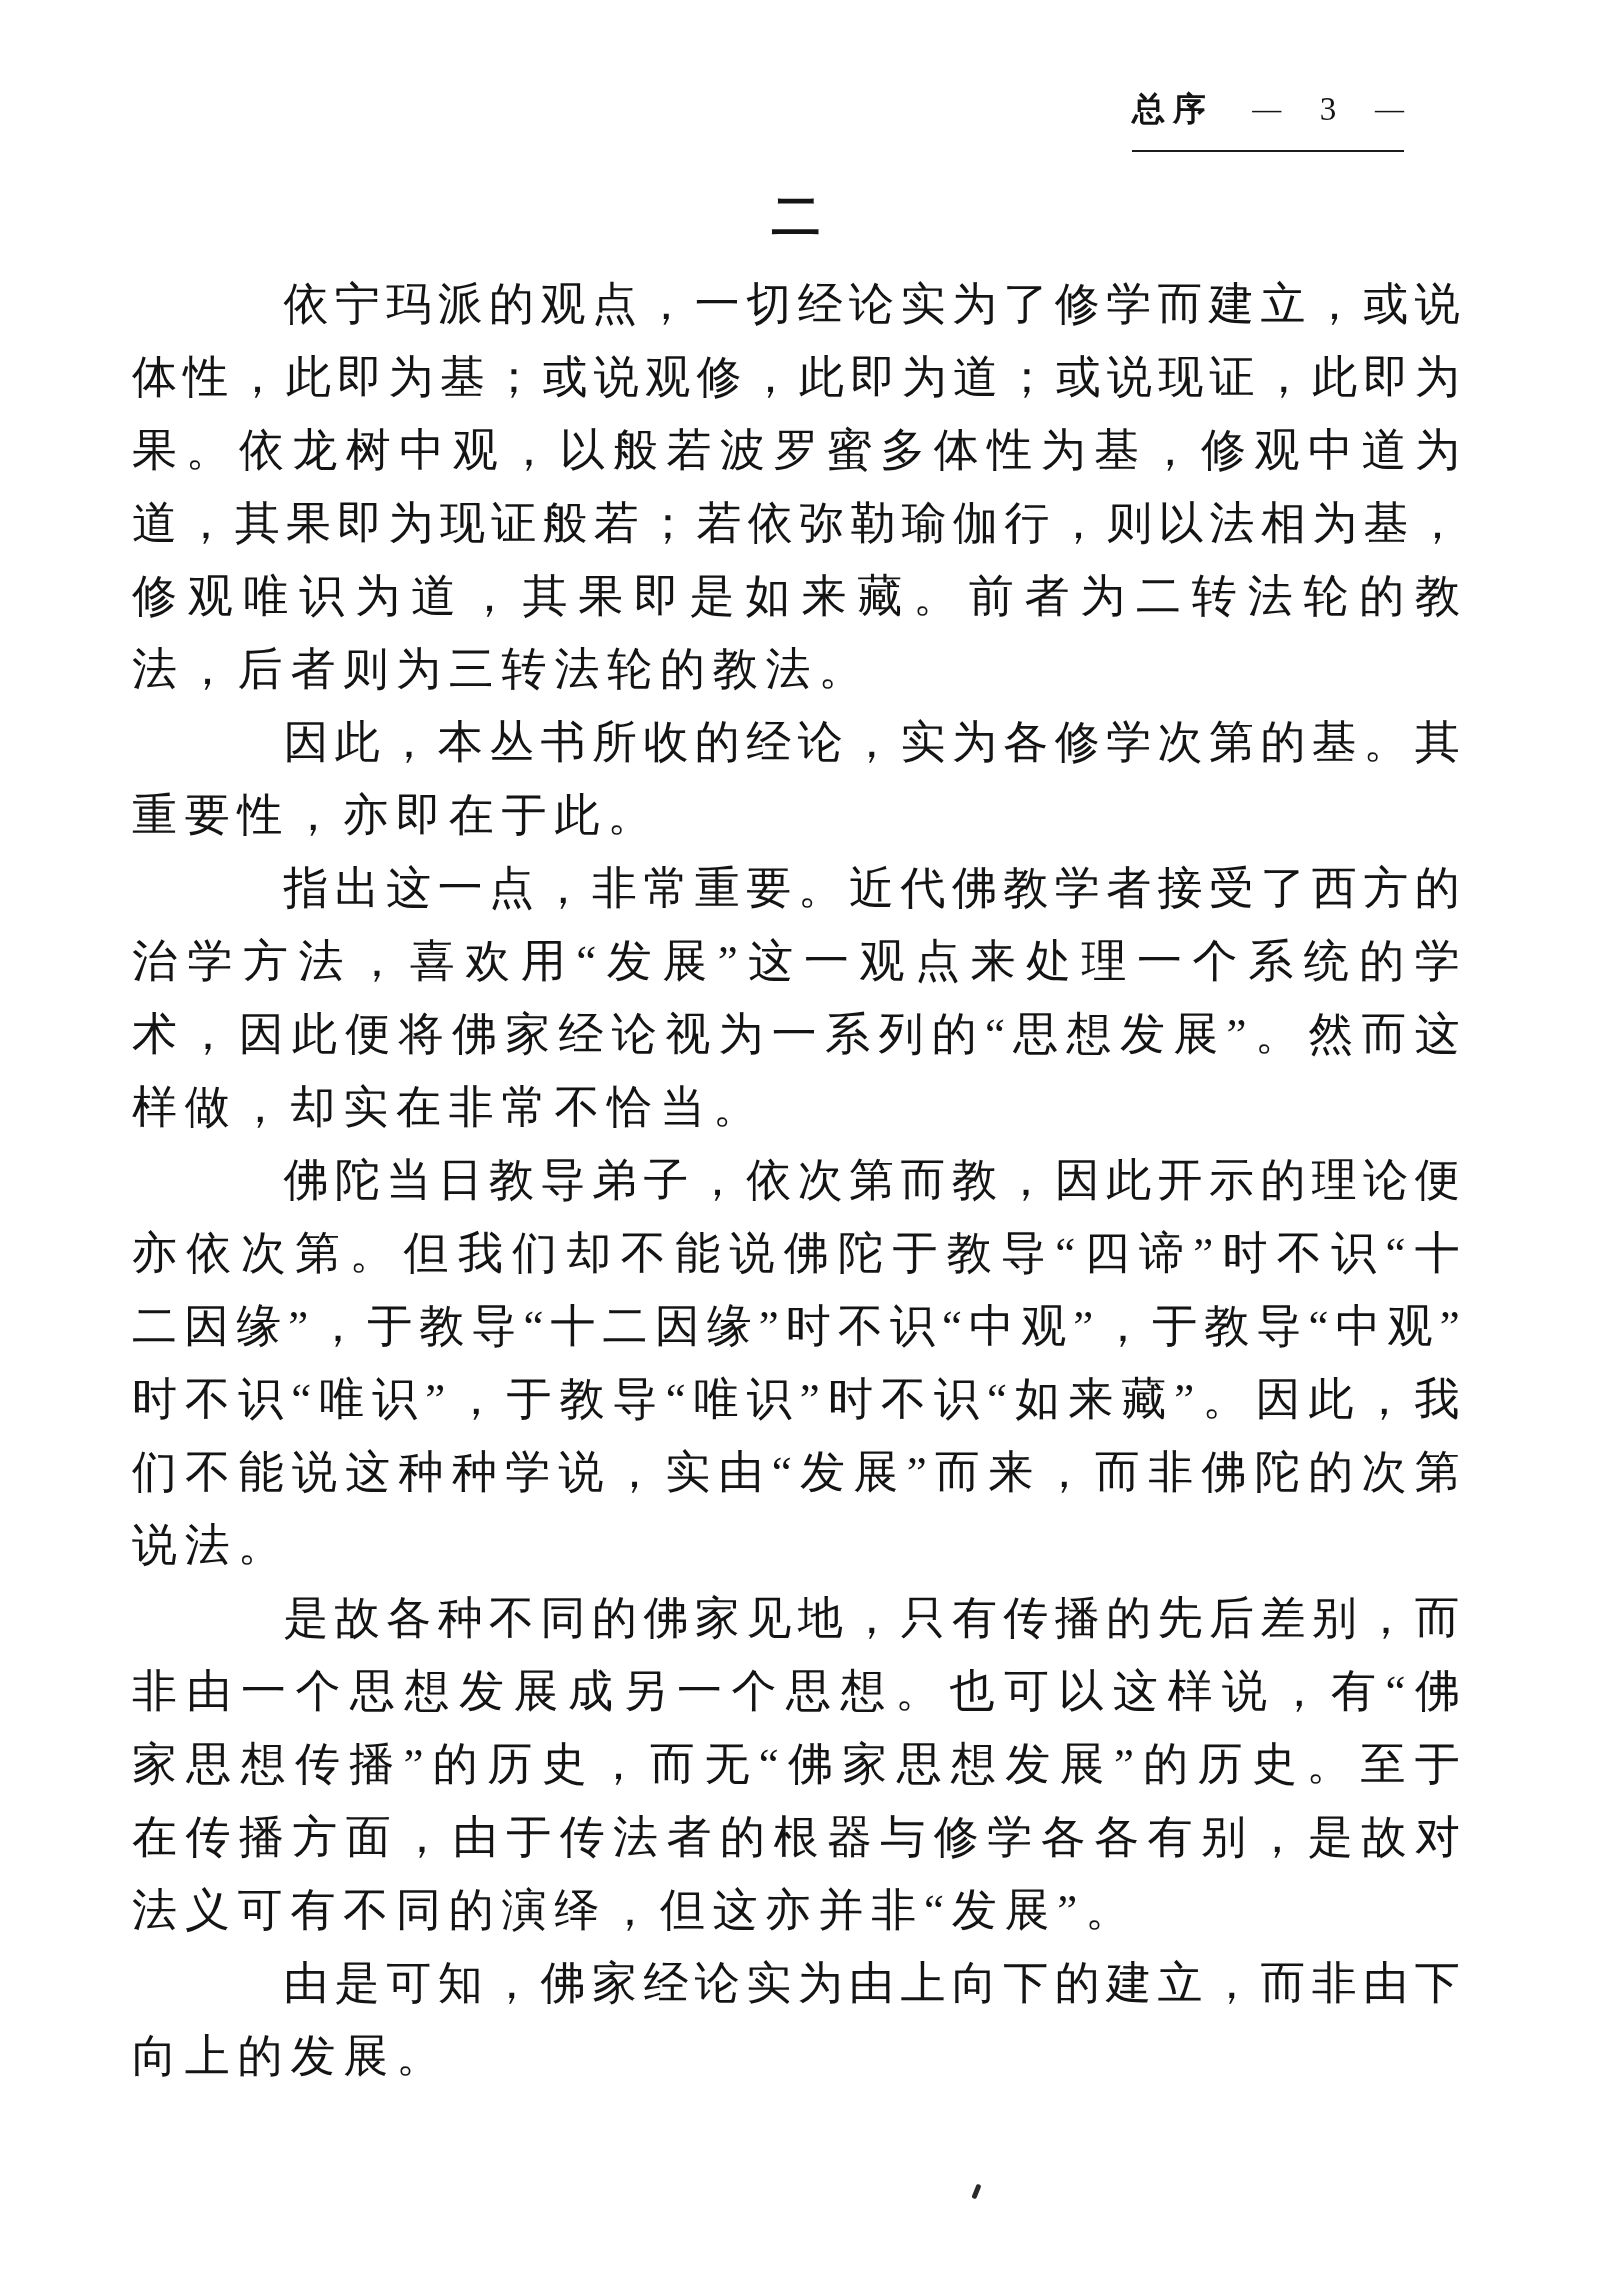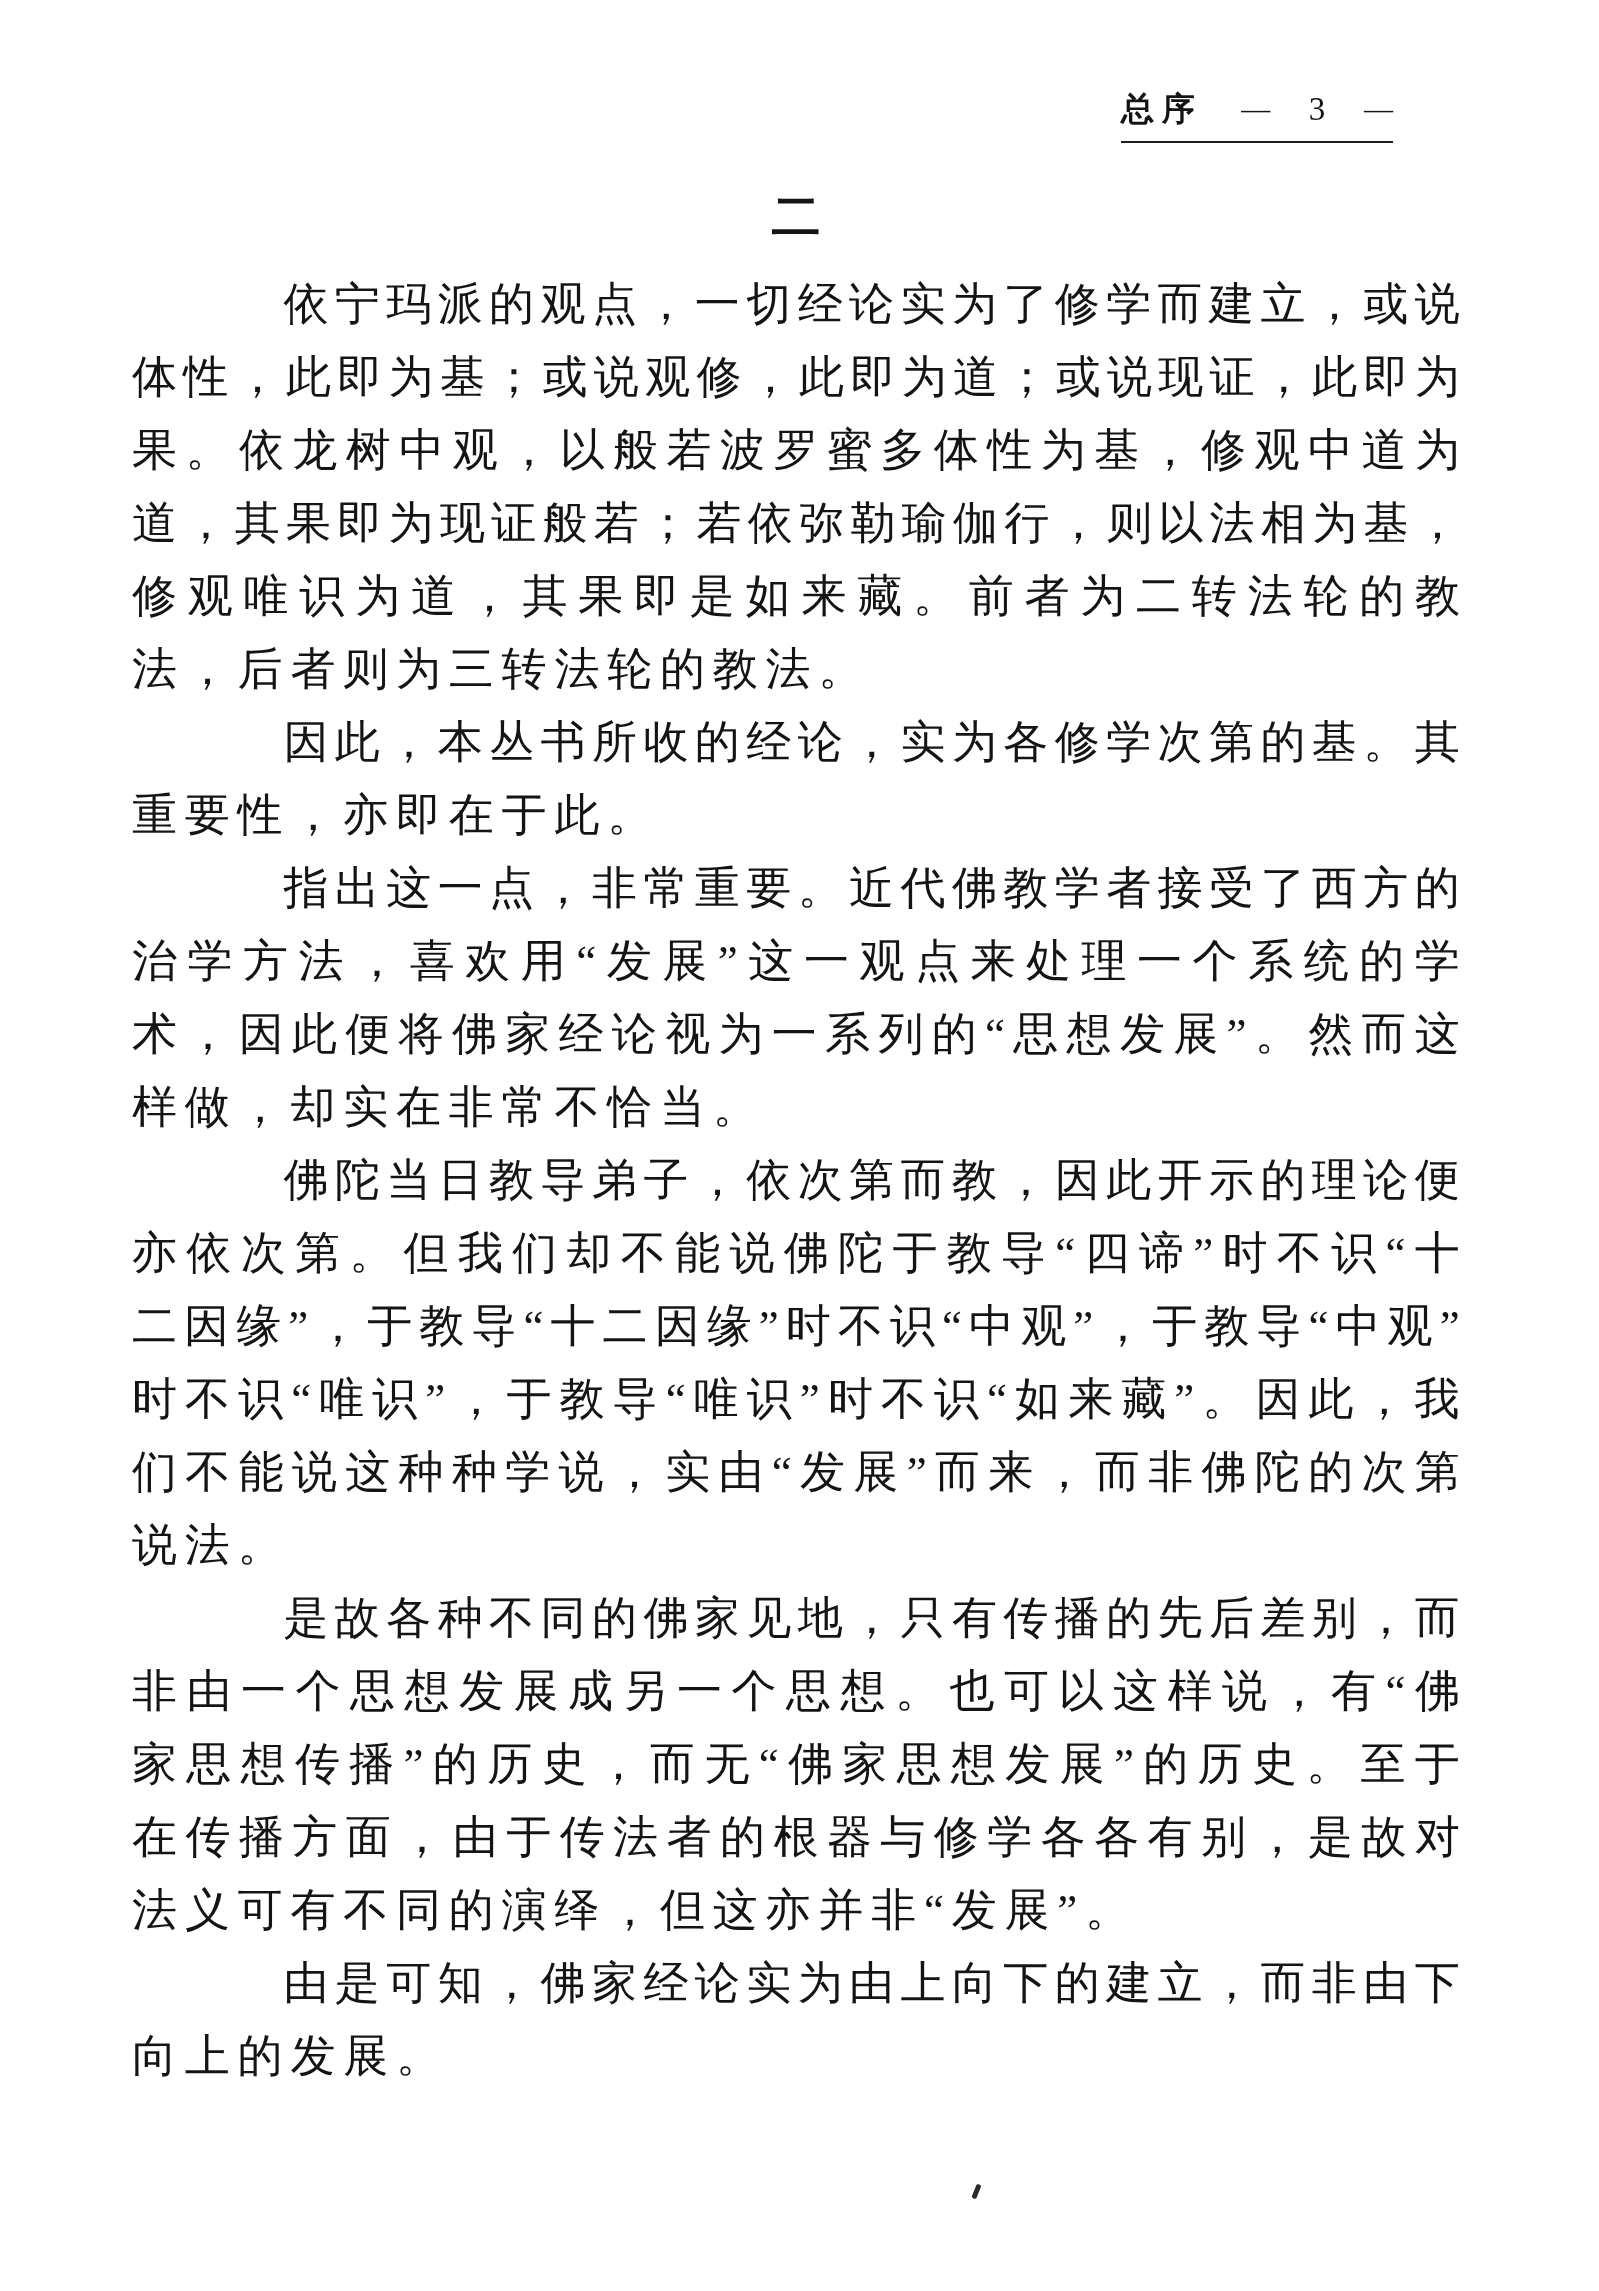--- a/index.html
+++ b/index.html
@@ -10,27 +10,27 @@
     background: #ffffff;
     color: #141414;
     font-family: "Liberation Serif", "DejaVu Serif", serif;
     overflow: hidden;
   }
 
   
   .page-header {
     position: absolute;
     top: 90px;
-    right: 207px;
+    right: 196px;
     width: 272px;
     display: flex;
     align-items: center;
     justify-content: space-between;
     border-bottom: 2.9px solid #1c1c1c;
-    padding-bottom: 12px;
+    padding-bottom: 21px;
     font-size: 33px;
     line-height: 39px;
     white-space: nowrap;
   }
   .page-header .section-name { letter-spacing: 7.8px; font-weight: bold; }
   .page-header .dash { font-size: 29px; }
   .page-header .page-num { font-size: 33px; }
 
   
   .doc-title {

